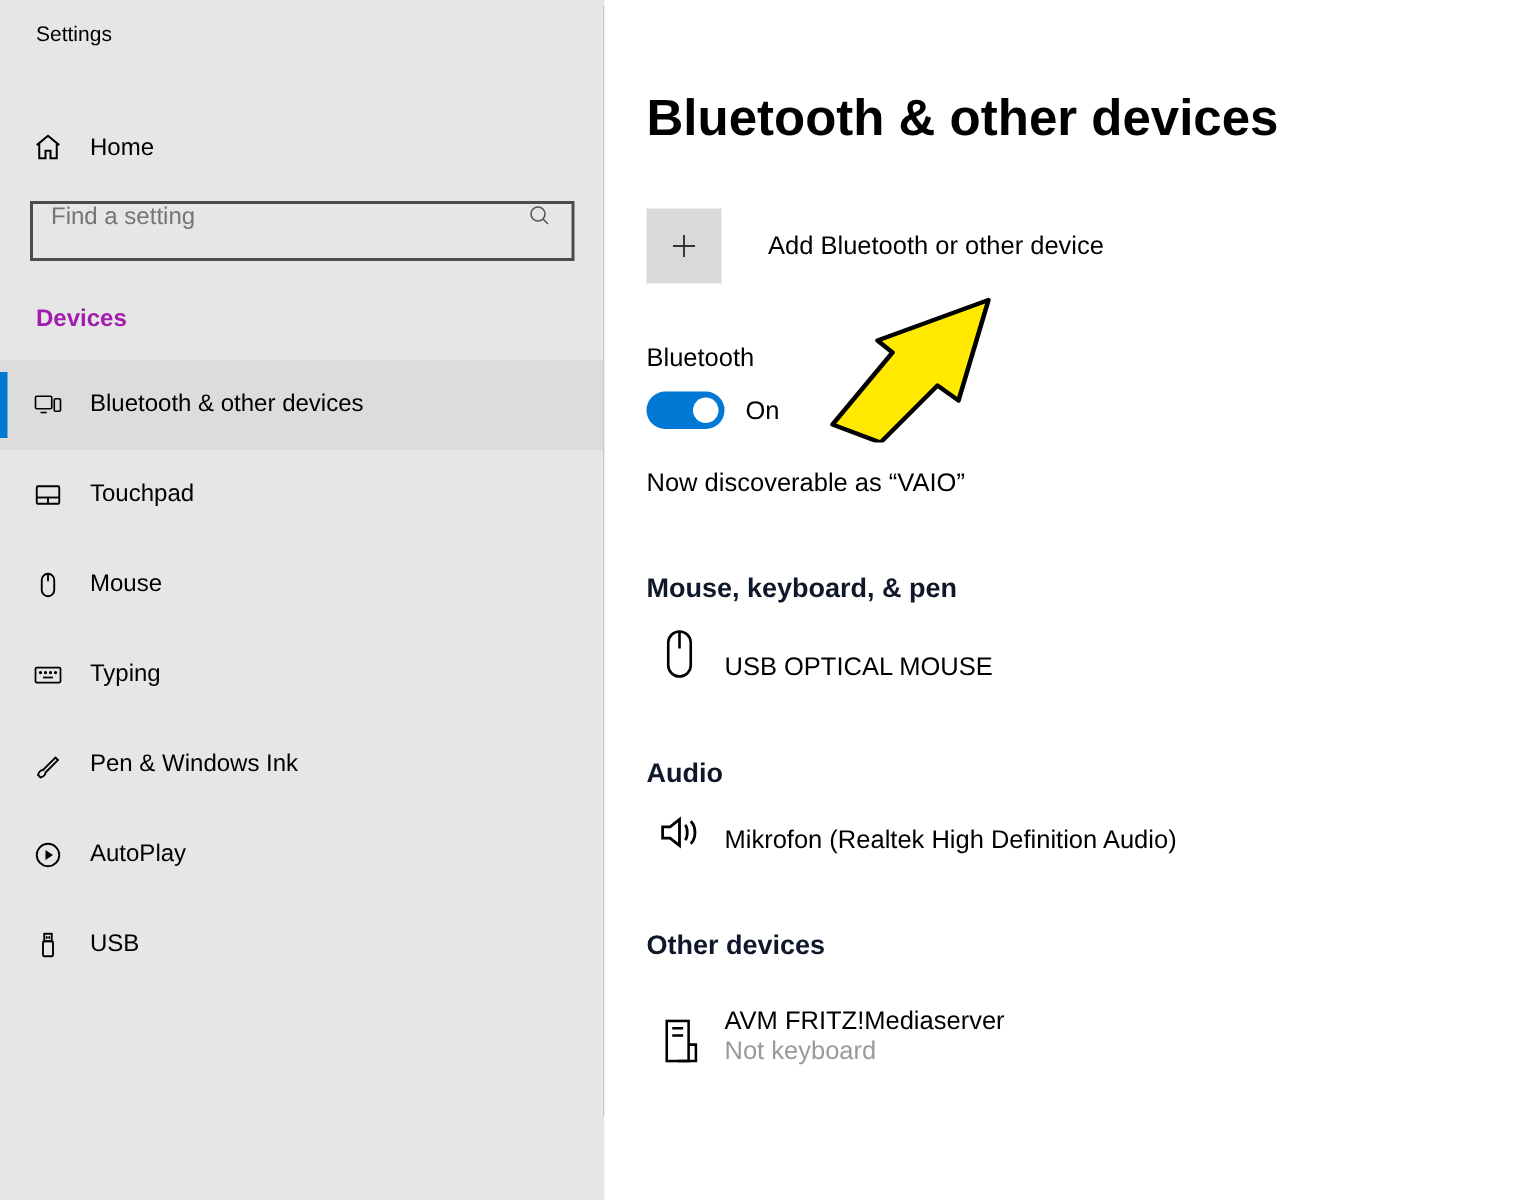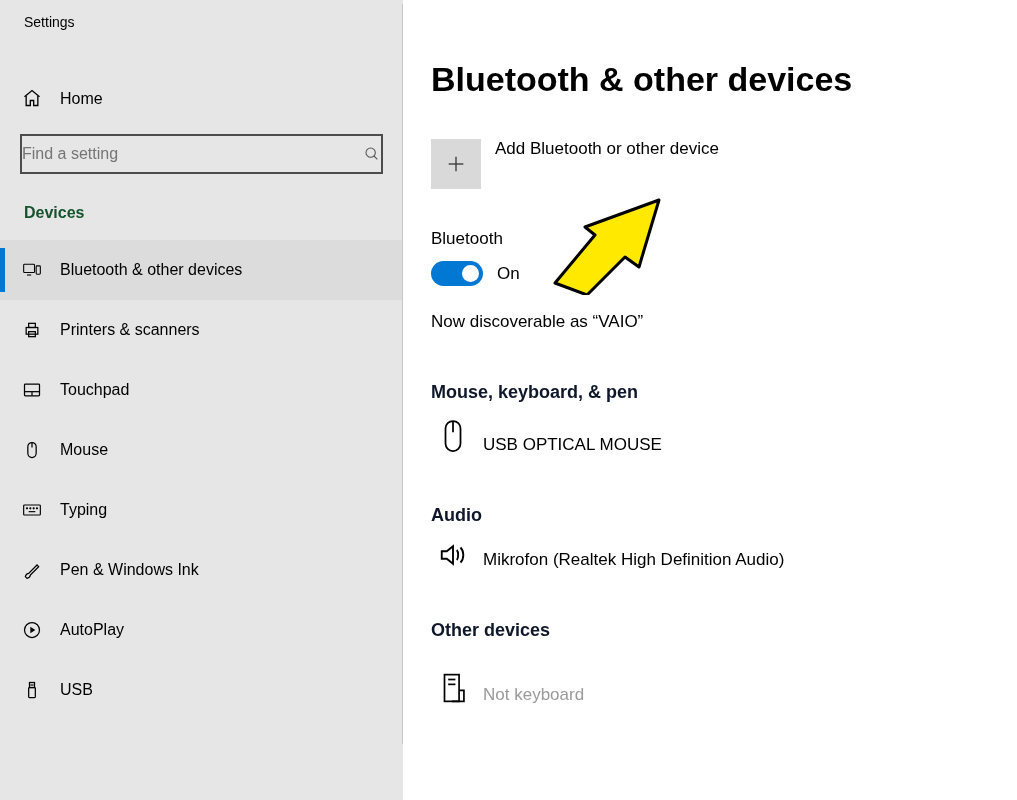--- a/index.html
+++ b/index.html
@@ -8,35 +8,35 @@
 .window-controls { position: absolute; top: 0; right: 0; height: 40px; display: flex; }
 .window-btn { width: 55px; height: 40px; display: flex; align-items: center; justify-content: center; }
 .window-btn svg { width: 12px; height: 12px; }
 
 .sidebar { position: absolute; left: 0; top: 0; width: 403px; height: 100%; background: #e6e6e6; }
 .sidebar-scroll { overflow: hidden; height: 100%; }
 .sidebar-title { font-size: 14px; font-weight: 400; color: #000; padding: 14px 16px 0 24px; }
 .home-row { display: flex; align-items: flex-end; padding: 18px 0 18px 22px; margin-top: 40px; }
 .home-row .icon { width: 20px; display: flex; justify-content: center; margin-right: 18px; }
 .home-row .label { font-size: 16px; color: #000; }
-.search-box { margin: 8px 20px 0 20px; border: 2px solid #4c4c4c; height: 40px; display: flex; align-items: center; padding: 0 0; background: #e6e6e6; }
+.search-box { margin: 8px 20px 0 20px; border: 2px solid #4c4c4c; height: 40px; display: flex; align-items: flex-start; padding: 0 12px; background: #e6e6e6; }
 .search-box input { border: none; outline: none; background: transparent; font-size: 16px; color: #555; flex: 1; }
 .search-box .sicon { width: 18px; display: flex; justify-content: center; }
-.section-heading { font-size: 16px; font-weight: 600; padding: 30px 0 18px 24px; color: #14532d; }
+.section-heading { font-size: 16px; font-weight: 600; padding: 30px 0 18px 24px; color: #a21caf; }
 .nav { }
 .nav-item { display: flex; align-items: center; height: 60px; padding-left: 22px; position: relative; }
 .nav-item.active::before { content: ""; position: absolute; left: 0; top: 8px; bottom: 8px; width: 5px; background: #0078d4; }
 .nav-item.active { background: #dcdcdc; }
 .nav-item .icon { width: 20px; display: flex; justify-content: center; margin-right: 18px; color: #222; }
 .nav-item .label { font-size: 16px; color: #000; }
 .sidebar-divider { position: absolute; right: 0; top: 4px; width: 1px; height: 740px; background: #c8c8c8; }
 
 .main { position: absolute; left: 403px; top: 0; right: 0; bottom: 0; background: #fff; padding: 60px 0 0 28px; overflow: hidden; }
 .page-title { font-size: 34px; font-weight: 600; color: #000; margin-bottom: 40px; }
-.add-row { display: flex; margin-bottom: 40px; }
+.add-row { display: flex; align-items: center; margin-bottom: 40px; gap: 17px; }
 .plus-box { width: 50px; height: 50px; background: #d9d9d9; display: flex; align-items: center; justify-content: center; margin-right: 14px; }
 .plus-box svg { width: 22px; height: 22px; }
 .add-label { font-size: 17px; color: #000; }
 .sub-label { font-size: 17px; color: #000; margin-bottom: 12px; }
 .toggle-row { display: flex; align-items: center; margin-bottom: 26px; }
 .toggle { width: 52px; height: 25px; border-radius: 13px; background: #0078d4; position: relative; margin-right: 14px; }
 .toggle .thumb { position: absolute; right: 4px; top: 4px; width: 17px; height: 17px; background: #fff; border-radius: 50%; }
 .toggle-text { font-size: 17px; color: #000; }
 .discover-text { font-size: 17px; color: #000; margin-bottom: 50px; }
 .group-title { font-size: 18px; font-weight: 600; color: #0f172a; margin-bottom: 14px; }
@@ -103,30 +103,20 @@
               <rect x="2" y="5" width="13" height="10" rx="1"></rect>
               <rect x="17" y="7" width="5" height="10" rx="1"></rect>
               <line x1="6" y1="18" x2="11" y2="18"></line>
             </svg>
         </span>
         <span class="label">Bluetooth &amp; other devices</span>
       </div>
       <div class="nav-item">
         <span class="icon">
           <svg width="20" height="20" viewBox="0 0 24 24" fill="none" stroke="#000" stroke-width="1.5">
-              <rect x="5" y="9" width="14" height="8"></rect>
-              <rect x="8" y="4" width="8" height="5"></rect>
-              <rect x="8" y="14" width="8" height="6"></rect>
-            </svg>
-        </span>
-        <span class="label">Printers &amp; scanners</span>
-      </div>
-      <div class="nav-item">
-        <span class="icon">
-          <svg width="20" height="20" viewBox="0 0 24 24" fill="none" stroke="#000" stroke-width="1.5">
               <rect x="3" y="5" width="18" height="14" rx="1"></rect>
               <line x1="3" y1="14" x2="21" y2="14"></line>
               <line x1="12" y1="14" x2="12" y2="19"></line>
             </svg>
         </span>
         <span class="label">Touchpad</span>
       </div>
       <div class="nav-item">
         <span class="icon">
           <svg width="20" height="20" viewBox="0 0 24 24" fill="none" stroke="#000" stroke-width="1.5">
@@ -235,20 +225,21 @@
   <div class="device-row" style="margin-bottom:0">
     <span class="dicon">
       <svg width="30" height="34" viewBox="0 0 24 28" fill="none" stroke="#000" stroke-width="1.4">
           <rect x="5" y="3" width="12" height="22"></rect>
           <polyline points="17,16 21,16 21,25 11,25"></polyline>
           <line x1="8" y1="7" x2="14" y2="7"></line>
           <line x1="8" y1="11" x2="14" y2="11"></line>
         </svg>
     </span>
     <div class="dtext">
+      <div class="name">AVM FRITZ!Mediaserver</div>
       <div class="status">Not keyboard</div>
     </div>
   </div>
 </div>
 
 <svg class="arrow-annotation" viewBox="0 0 130 100">
   <polygon points="8,88 48,40 38,32 112,5 92,72 78,62 40,100" fill="#ffe900" stroke="#000" stroke-width="3" stroke-linejoin="round"></polygon>
 </svg>
 
 </body></html>

